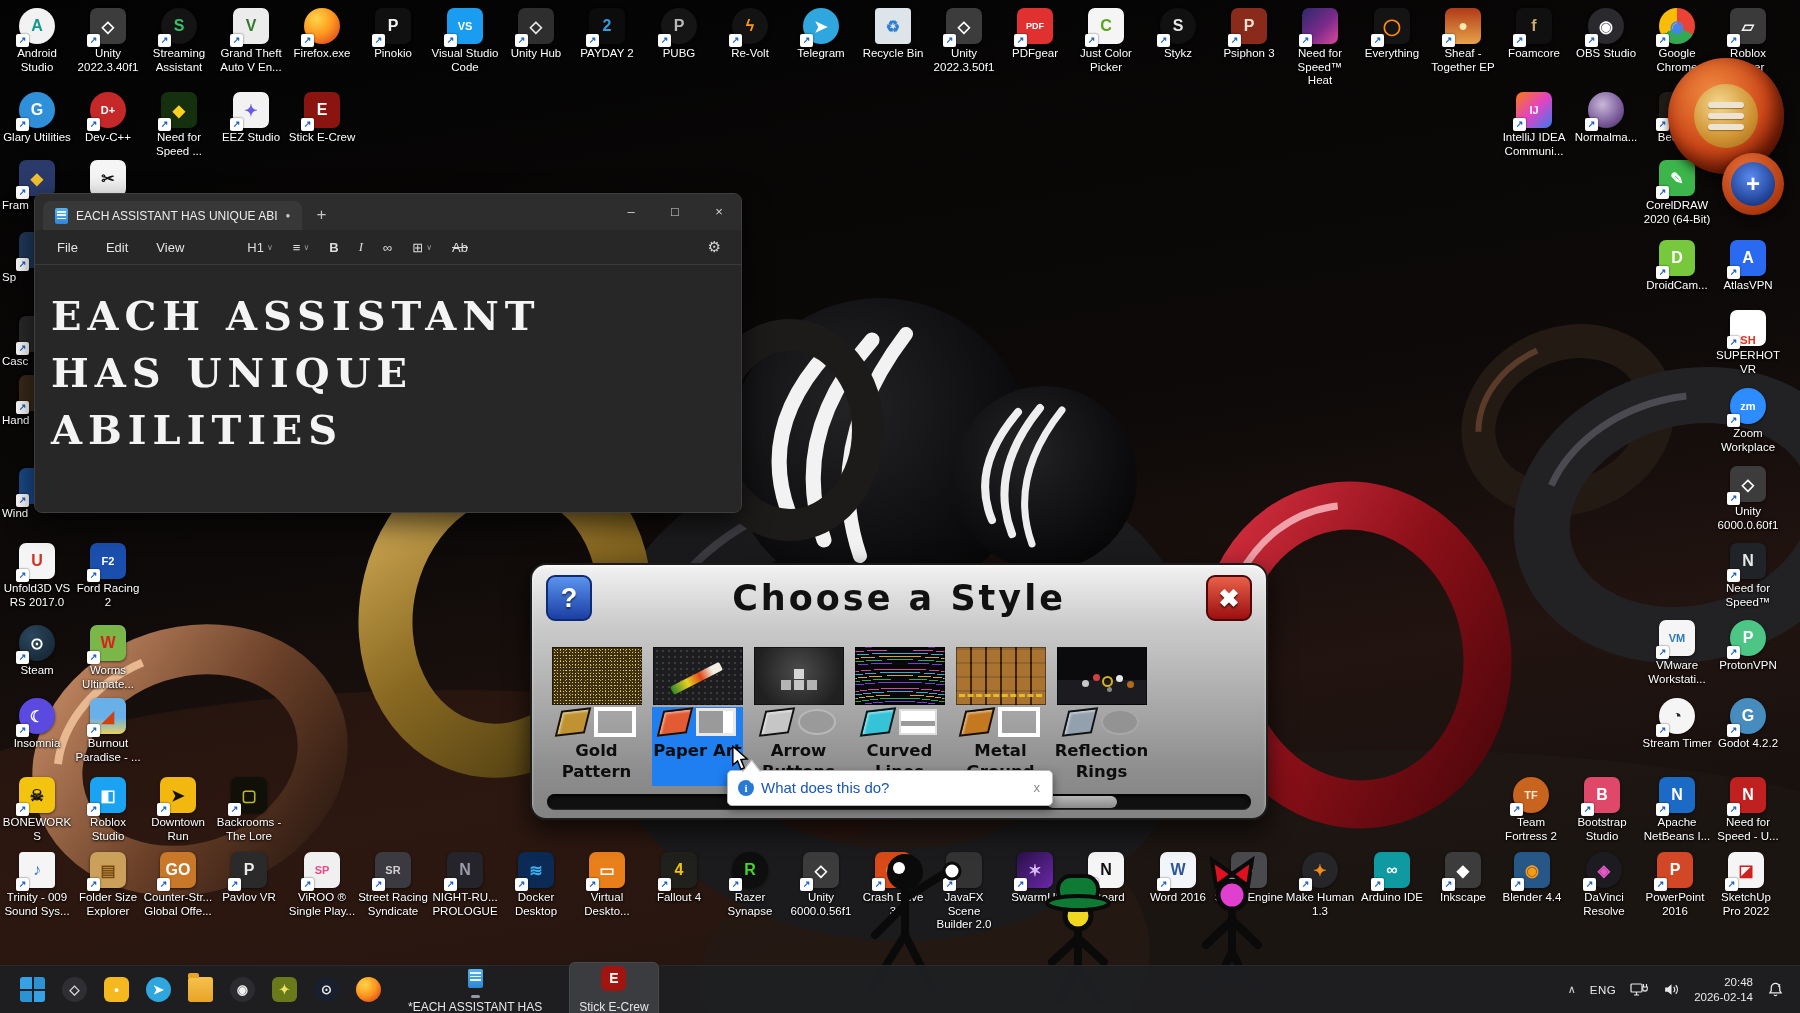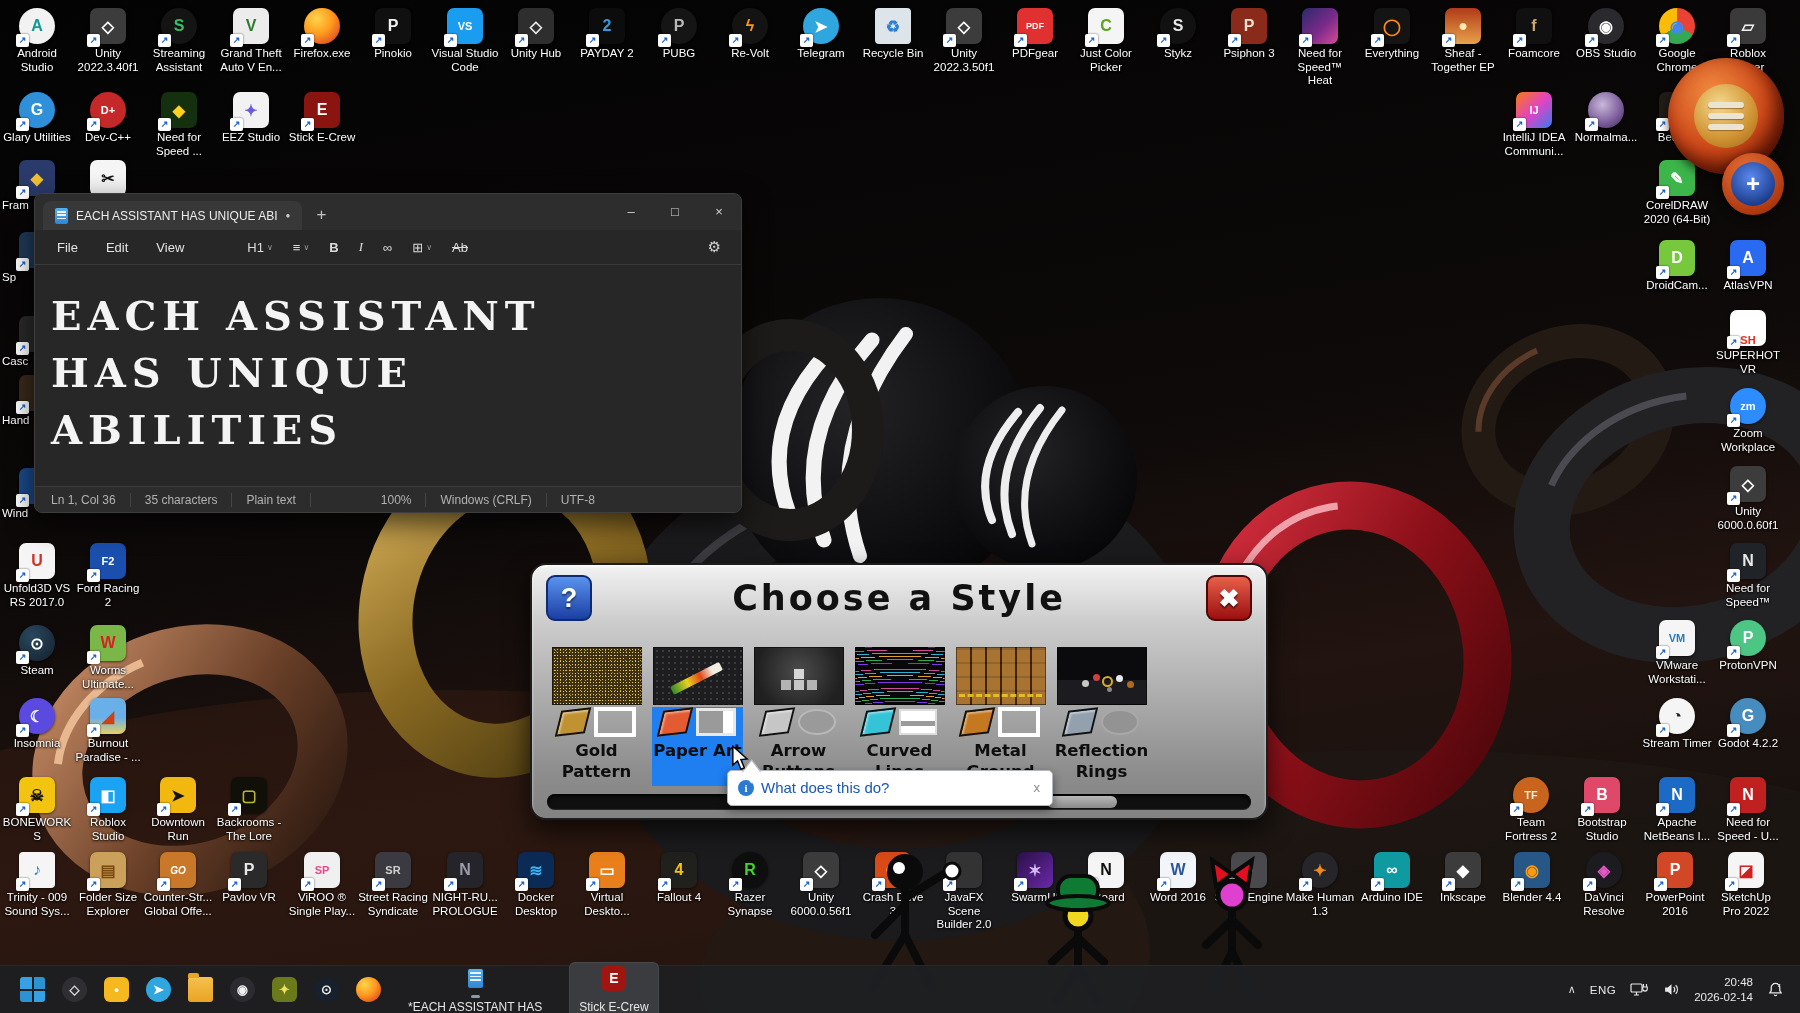--- a/index.html
+++ b/index.html
@@ -602,21 +602,21 @@
       </div>
       <div class="dicon" style="left: 73px; top: 852px;">
         <div class="dimg rounded" style="background: rgb(202, 160, 90); color: rgb(122, 74, 16);">
           <span style="font-size: 16px;">▤</span>
           <span class="sc">↗</span>
         </div>
         <div class="dlabel">Folder Size Explorer</div>
       </div>
       <div class="dicon" style="left: 143px; top: 852px;">
         <div class="dimg rounded" style="background: rgb(200, 120, 40); color: rgb(255, 255, 255);">
-          <span style="font-size: 10px; font-style: italic;">GO</span>
+          <span style="font-size: 16px;">GO</span>
           <span class="sc">↗</span>
         </div>
         <div class="dlabel">Counter-Str... Global Offe...</div>
       </div>
       <div class="dicon" style="left: 214px; top: 852px;">
         <div class="dimg rounded" style="background: rgb(42, 42, 42); color: rgb(232, 232, 232);">
           <span style="font-size: 16px;">P</span>
           <span class="sc">↗</span>
         </div>
         <div class="dlabel">Pavlov VR</div>
@@ -907,34 +907,20 @@
           </span>
           <span class="np-tool strike">
             <span>Ab</span>
           </span>
         </span>
       <span id="np-gear">⚙</span>
     </div>
     <div id="np-editor">
       <div id="np-text">EACH ASSISTANT HAS UNIQUE ABILITIES</div>
     </div>
-    <div id="np-status">
-        <span class="np-seg">Ln 1, Col 36</span>
-        <span class="np-div"></span>
-        <span class="np-seg">35 characters</span>
-        <span class="np-div"></span>
-        <span class="np-seg">Plain text</span>
-        <span class="np-div"></span>
-        <span class="np-sp"></span>
-        <span class="np-seg">100%</span>
-        <span class="np-div"></span>
-        <span class="np-seg">Windows (CRLF)</span>
-        <span class="np-div"></span>
-        <span class="np-seg">UTF-8</span>
-      </div>
   </div>
 
   <svg id="figures" viewBox="0 0 1800 1013" xmlns="http://www.w3.org/2000/svg">
     <g stroke="#0a0a0a" stroke-width="8" stroke-linecap="round" fill="none">
       <circle cx="905" cy="872" r="14" fill="#0a0a0a"></circle>
       <circle cx="899" cy="868" r="6" fill="#fff" stroke="none"></circle>
       <path d="M905 886 V935"></path>
       <path d="M905 898 L944 874"></path>
       <path d="M905 905 L875 935"></path>
       <path d="M905 935 L872 988"></path>

